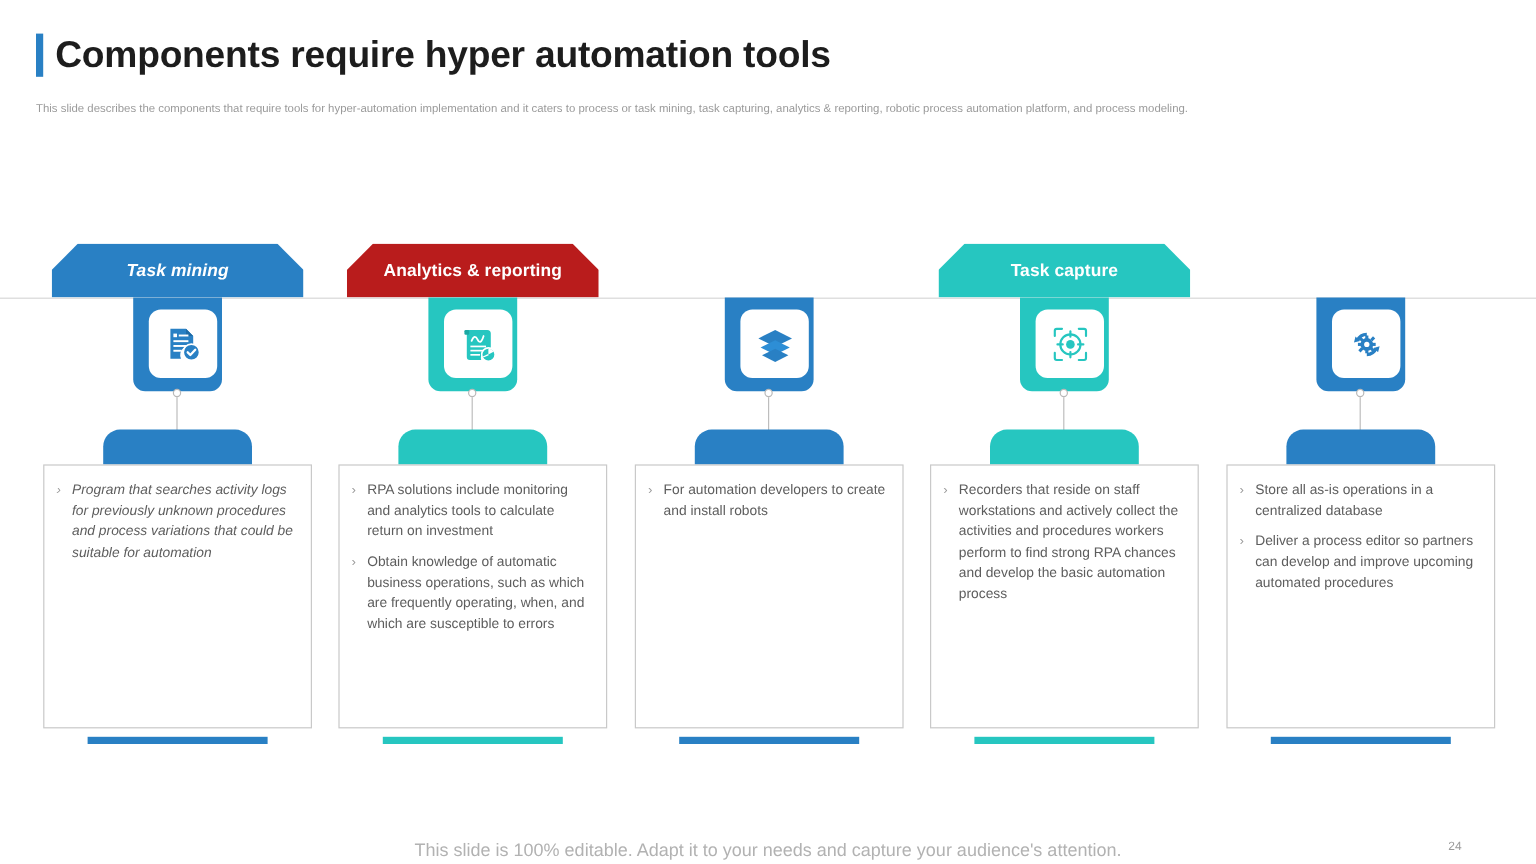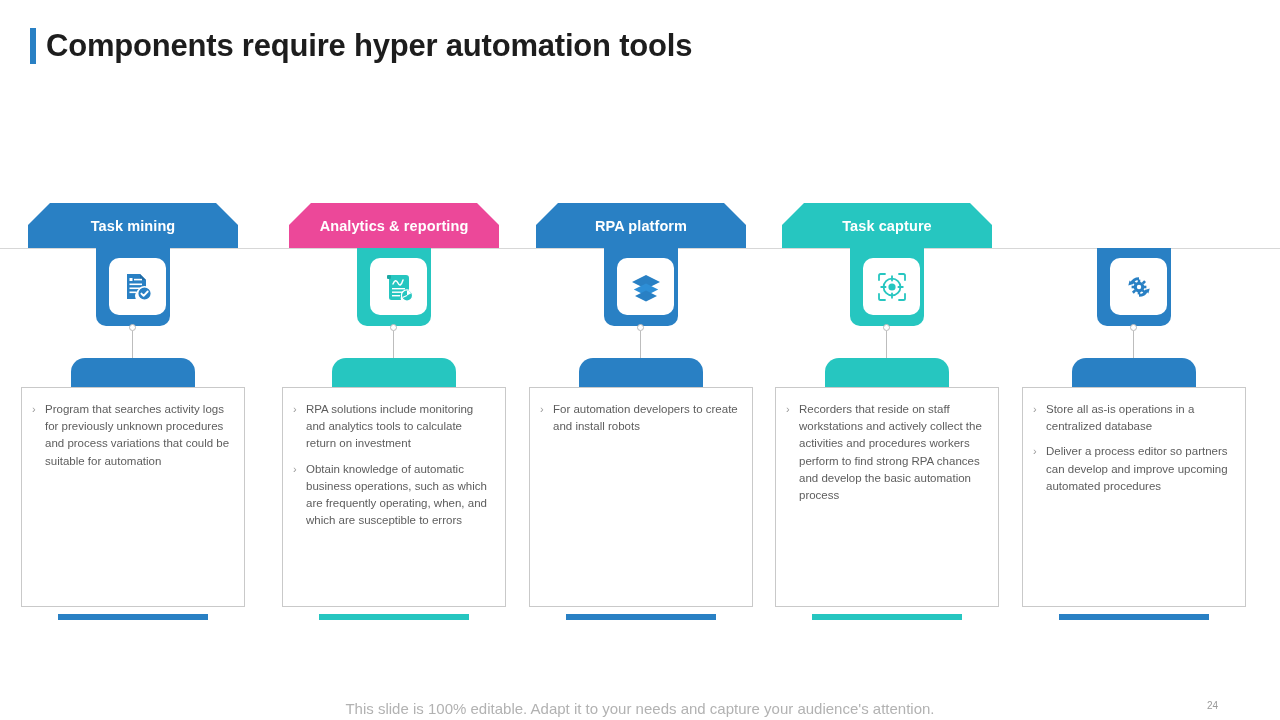--- a/index.html
+++ b/index.html
@@ -25,21 +25,21 @@
 
   
   .divider {
     position: absolute; left: 0; top: 248px; width: 1280px; height: 1px;
     background: #d7d7d7;
   }
 
   
   .columns { position: absolute; left: 0; top: 0; width: 1280px; height: 720px; }
   .col { position: absolute; top: 0; width: 246px; height: 720px; }
-  .col:nth-child(1) { left: 10px; }
+  .col:nth-child(1) { left: 25px; font-style: italic; }
   .col:nth-child(2) { left: 271px; }
   .col:nth-child(3) { left: 518px; }
   .col:nth-child(4) { left: 764px; }
   .col:nth-child(5) { left: 1011px; }
 
   
   .banner {
     position: absolute; left: 18px; top: 203px; width: 210px; height: 45px;
     display: flex; align-items: center; justify-content: center;
     clip-path: polygon(22px 0, calc(100% - 22px) 0, 100% 22px, 100% 100%, 0 100%, 0 22px);
@@ -112,20 +112,21 @@
 </head>
 <body>
 
 <div class="slide">
 
   <div class="title-bar">
     <div class="title-accent" style="background: rgb(41, 128, 196);"></div>
     <div class="slide-title">Components require hyper automation tools</div>
   </div>
 
+  <div class="slide-subtitle">This slide describes the components that require tools for hyper-automation implementation  and it caters to process or task mining,  task capturing,  analytics &amp; reporting,  robotic process automation platform, and process modeling.</div>
 
   <div class="divider"></div>
 
   <div class="columns">
 
     <div class="col">
       <div class="banner" style="background: rgb(41, 128, 196);">
         <span class="banner-label">Task mining</span>
       </div>
       <div class="icon-block" style="background: rgb(41, 128, 196);">
@@ -151,21 +152,21 @@
           <li class="bullet">
             <span class="chev">›</span>
             <span class="btext">Program that searches activity logs for previously unknown procedures and process variations that could be suitable for automation</span>
           </li>
         </ul>
       </div>
       <div class="accent-bar" style="background: rgb(41, 128, 196);"></div>
     </div>
 
     <div class="col">
-      <div class="banner" style="background: #ec4899;">
+      <div class="banner" style="background: #b91c1c;">
         <span class="banner-label">Analytics &amp; reporting</span>
       </div>
       <div class="icon-block" style="background: rgb(38, 198, 192);">
         <div class="icon-inner">
           <svg width="34" height="34" viewBox="0 0 34 34">
             <path d="M7 5 h17 a3 3 0 0 1 3 3 v14 a6.5 6.5 0 0 0 -8 8 H9.5 a2.5 2.5 0 0 1 -2.5 -2.5 Z" fill="#26c6c0"></path>
             <rect x="5" y="5" width="4" height="4" rx="1" fill="#1aa8a3"></rect>
             <path d="M11 14 q2.5 -6 5 -1 q2.5 5 5 -3" fill="none" stroke="#ffffff" stroke-width="1.5" stroke-linecap="round"></path>
             <rect x="10" y="18" width="13" height="1.4" fill="#ffffff"></rect>
             <rect x="10" y="21.5" width="13" height="1.4" fill="#ffffff"></rect>
@@ -188,23 +189,20 @@
           <li class="bullet">
             <span class="chev">›</span>
             <span class="btext">Obtain knowledge of automatic business operations, such as which are frequently operating, when, and which are susceptible to errors</span>
           </li>
         </ul>
       </div>
       <div class="accent-bar" style="background: rgb(38, 198, 192);"></div>
     </div>
 
     <div class="col">
-      <div class="banner" style="background: rgb(41, 128, 196);">
-        <span class="banner-label">RPA platform</span>
-      </div>
       <div class="icon-block" style="background: rgb(41, 128, 196);">
         <div class="icon-inner">
           <svg width="34" height="34" viewBox="0 0 34 34">
             <path d="M17 5 L31 12 L17 19 L3 12 Z" fill="#2980c4"></path>
             <path d="M17 13.5 L29.2 19.6 L17 25.7 L4.8 19.6 Z" fill="#2d8ed6"></path>
             <path d="M17 20.6 L28 26.1 L17 31.6 L6 26.1 Z" fill="#2980c4"></path>
           </svg>
         </div>
       </div>
       <div class="conn-dot"></div>

